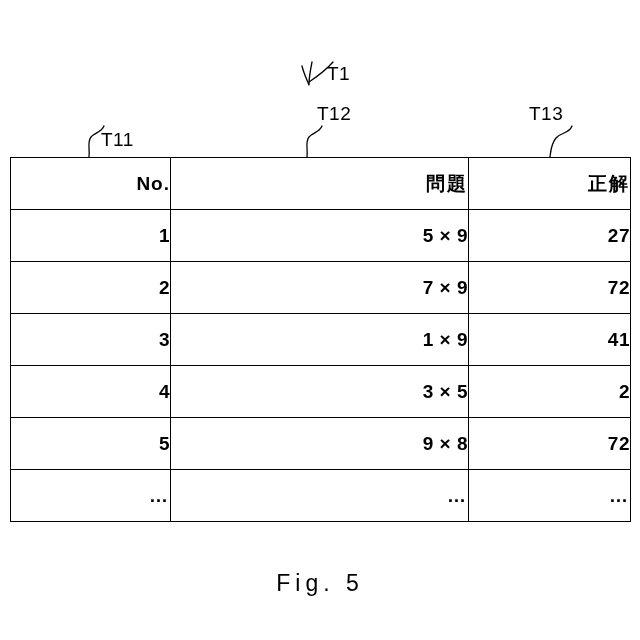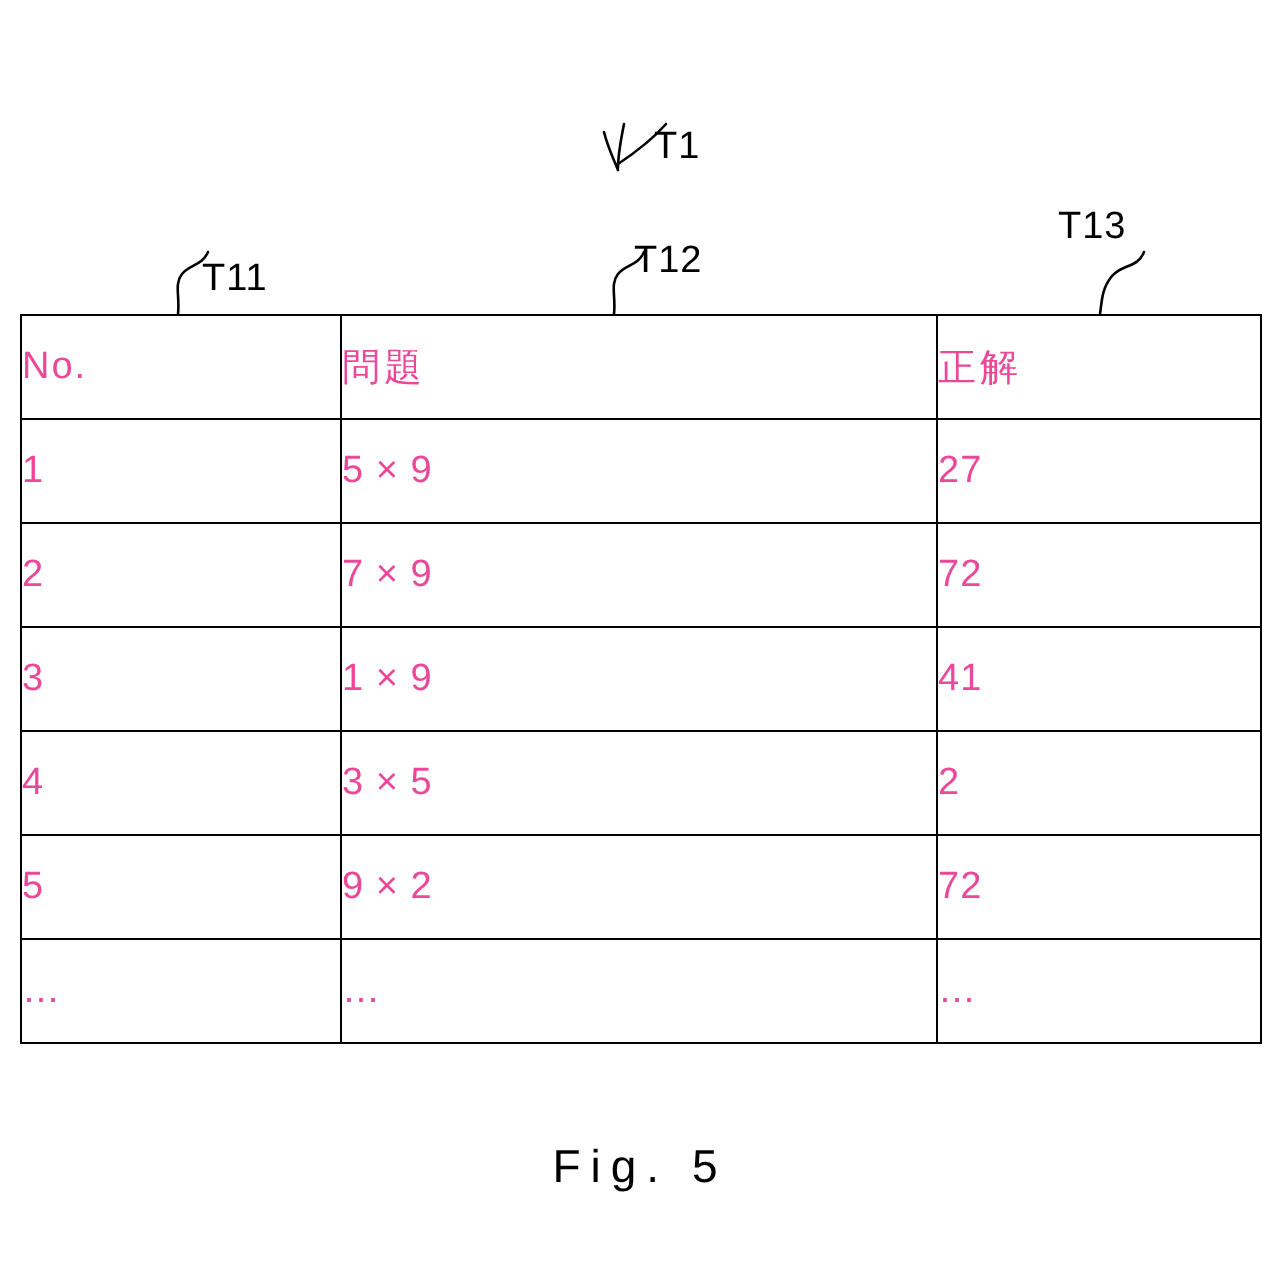--- a/index.html
+++ b/index.html
@@ -31,21 +31,21 @@
     font-family: "Liberation Sans", "DejaVu Sans", sans-serif;
     font-size: 19px;
     font-weight: 400;
     letter-spacing: 0.5px;
     color: #000000;
     white-space: nowrap;
     line-height: 1;
   }
   #ref-t1   { left: 327px; top: 20px; margin-top: 44px; }
   #ref-t11  { left: 101px; top: 104px; margin-top: 26px; }
-  #ref-t12  { left: 317px; top: 104px; margin-top: 17px; }
+  #ref-t12  { left: 317px; top: 104px; }
   #ref-t13  { left: 529px; top: 104px; }
 
   
   #leader-lines {
     position: absolute;
     left: 0;
     top: 0;
     width: 640px;
     height: 640px;
     pointer-events: none;
@@ -63,25 +63,25 @@
   }
   #problem-table col.col-no      { width: 160px; }
   #problem-table col.col-problem { width: 298px; }
   #problem-table col.col-answer  { width: 162px; }
 
   #problem-table th,
   #problem-table td {
     border: 1.6px solid #000000;
     height: 51px;
     padding: 0;
-    text-align: left;
+    text-align: right;
     vertical-align: middle;
-    font-weight: 400;
+    font-weight: 700;
     font-size: 19px;
-    color: #ec4899;
+    color: #000000;
   }
   #problem-table thead th {
     font-size: 19px;
     letter-spacing: 1px;
   }
   #problem-table thead th.jp {
     font-family: "DejaVu Sans", "Liberation Sans", sans-serif;
     letter-spacing: 2px;
   }
   #problem-table tbody td {
@@ -161,21 +161,21 @@
         <td>1 × 9</td>
         <td>41</td>
       </tr>
       <tr>
         <td>4</td>
         <td>3 × 5</td>
         <td>2</td>
       </tr>
       <tr>
         <td>5</td>
-        <td>9 × 2</td>
+        <td>9 × 8</td>
         <td>72</td>
       </tr>
       <tr>
         <td class="cell-ellipsis">…</td>
         <td class="cell-ellipsis">…</td>
         <td class="cell-ellipsis">…</td>
       </tr>
     </tbody>
   </table>
 

